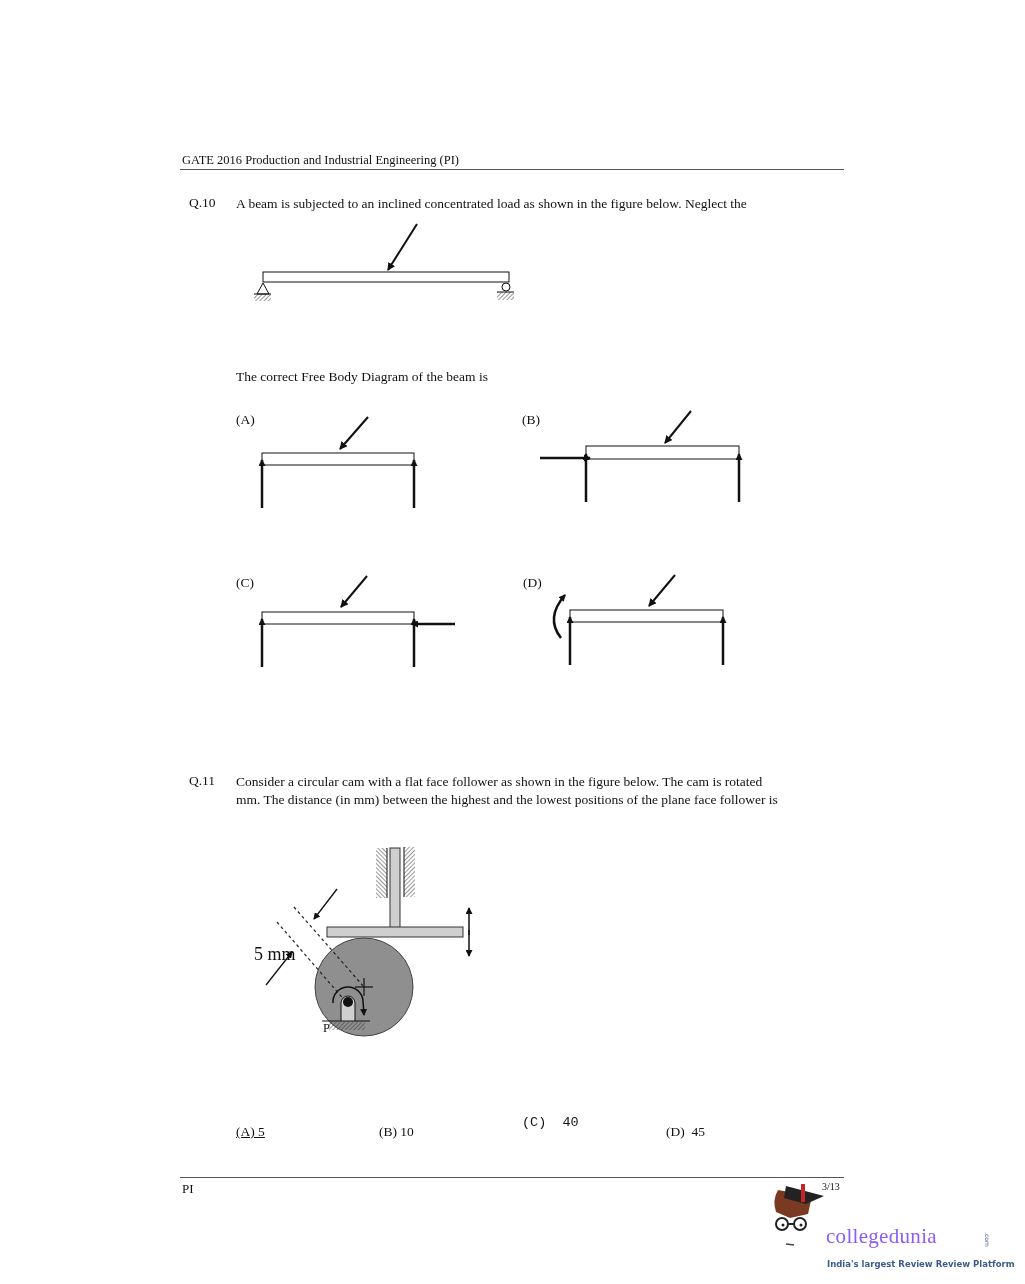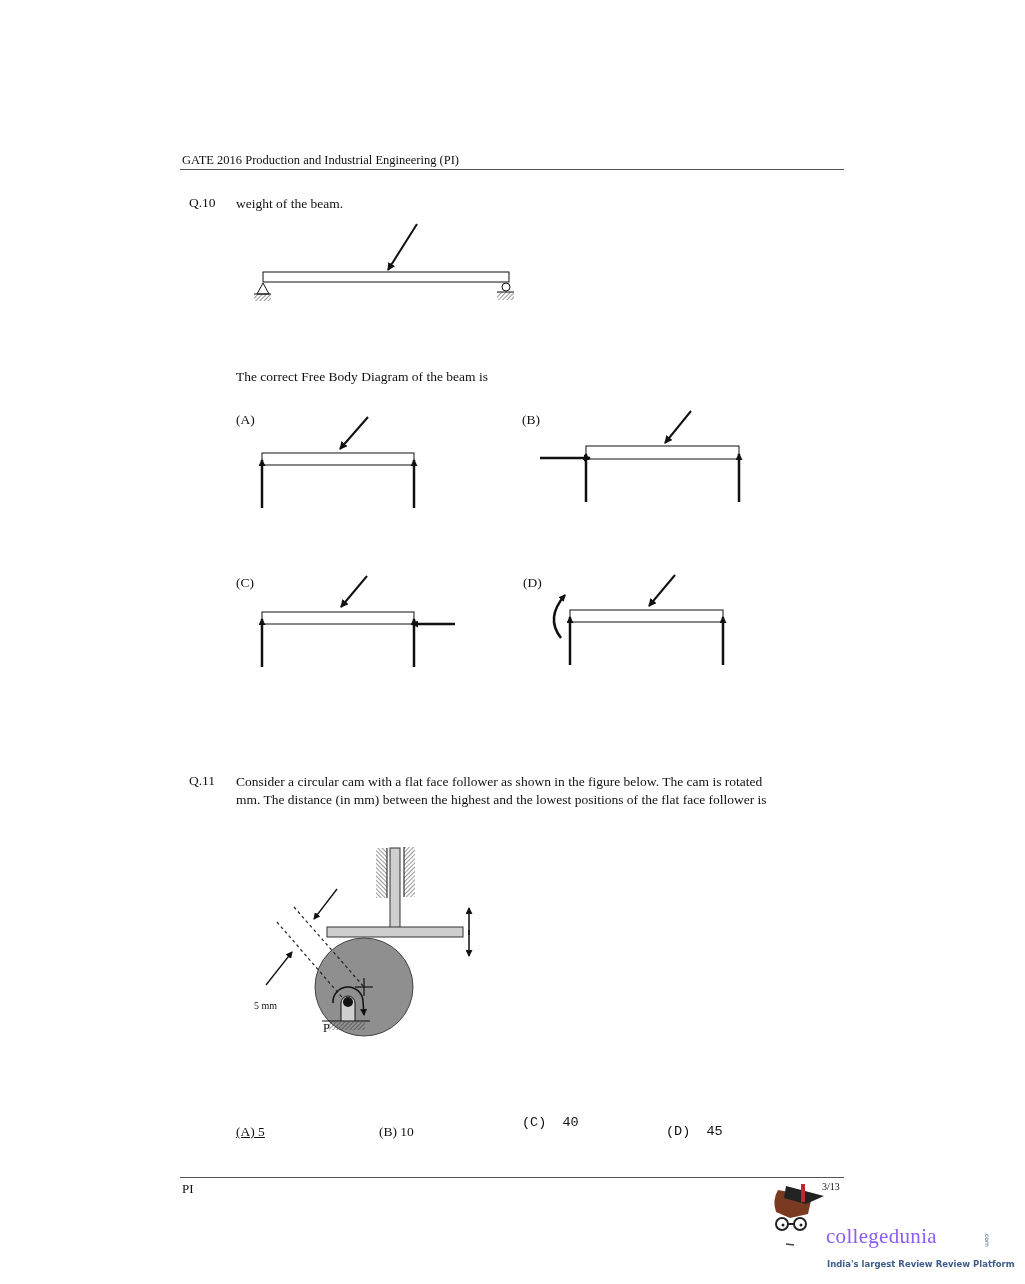--- a/index.html
+++ b/index.html
@@ -20,21 +20,21 @@
   .logo-tag { font-family: "DejaVu Sans", sans-serif; font-size: 8.5px; font-weight: bold; color: #3d5a8c; }
 </style>
 </head>
 <body>
 
 <div class="abs hdr-title">GATE 2016 Production and Industrial Engineering (PI)</div>
 <div class="abs hdr-rule"></div>
 
 <div class="abs qnum" style="left:189px; top:163px;">Q.10</div>
 <div class="abs qtext" style="left:236px; top:163px;">
-  <div>weight of the beam.</div>
+  <div>A beam is subjected to an inclined concentrated load as shown in the figure below. Neglect the</div>
 </div>
 
 <svg style="left:0; top:0;" width="1025" height="1284" viewBox="0 0 1025 1284">
   <defs>
     <marker id="ah" markerWidth="8" markerHeight="8" refX="7" refY="4" orient="auto" markerUnits="userSpaceOnUse">
       <path d="M0,0 L8,4 L0,8 Z" fill="#111"></path>
     </marker>
     <marker id="ahs" markerWidth="7" markerHeight="7" refX="6" refY="3.5" orient="auto" markerUnits="userSpaceOnUse">
       <path d="M0,0 L7,3.5 L0,7 Z" fill="#111"></path>
     </marker>
@@ -139,30 +139,30 @@
 
 <div class="abs qtext" style="left:236px; top:336px;">The correct Free Body Diagram of the beam is</div>
 <div class="abs label" style="left:236px; top:380px;">(A)</div>
 <div class="abs label" style="left:522px; top:380px;">(B)</div>
 <div class="abs label" style="left:236px; top:543px;">(C)</div>
 <div class="abs label" style="left:523px; top:543px;">(D)</div>
 
 <div class="abs qnum" style="left:189px; top:741px;">Q.11</div>
 <div class="abs qtext" style="left:236px; top:741px;">
   <div>Consider a circular cam with a flat face follower as shown in the figure below. The cam is rotated</div>
-  <div>mm. The distance (in mm) between the highest and the lowest positions of the flat face follower is</div>
+  <div>mm. The distance (in mm) between the highest and the lowest positions of the plane face follower is</div>
 </div>
 
-<div class="abs label" style="left:254px; top:968px; font-size:10px;">5 mm</div>
+<div class="abs label" style="left:254px; top:912px; font-size:18px;">5 mm</div>
 <div class="abs label" style="left:323px; top:989px; font-size:12.5px;">P</div>
 
 <div class="abs label" style="left:236px; top:1092px;text-decoration:underline;">(A) 5</div>
 <div class="abs label" style="left:379px; top:1092px;">(B) 10</div>
 <div class="abs label" style="left:522px; top:1083px; white-space:pre;font-family:Liberation Mono, monospace;">(C)  40</div>
-<div class="abs label" style="left:666px; top:1092px; white-space:pre;font-family:Liberation Mono, monospace;">(D)  45</div>
+<div class="abs label" style="left:666px; top:1092px; white-space:pre;">(D)  45</div>
 
 <div class="abs ftr-rule"></div>
 <div class="abs ftr-left">PI</div>
 <div class="abs ftr-right">3/13</div>
 
 <div class="abs logo-word" style="left:826px; top:1192px;">collegedunia</div>
 <div class="abs logo-com" style="left:984px; top:1200px;">.com</div>
 <div class="abs logo-tag" style="left:827px; top:1227px;">India's largest Review Review Platform</div>
 
 </body></html>

